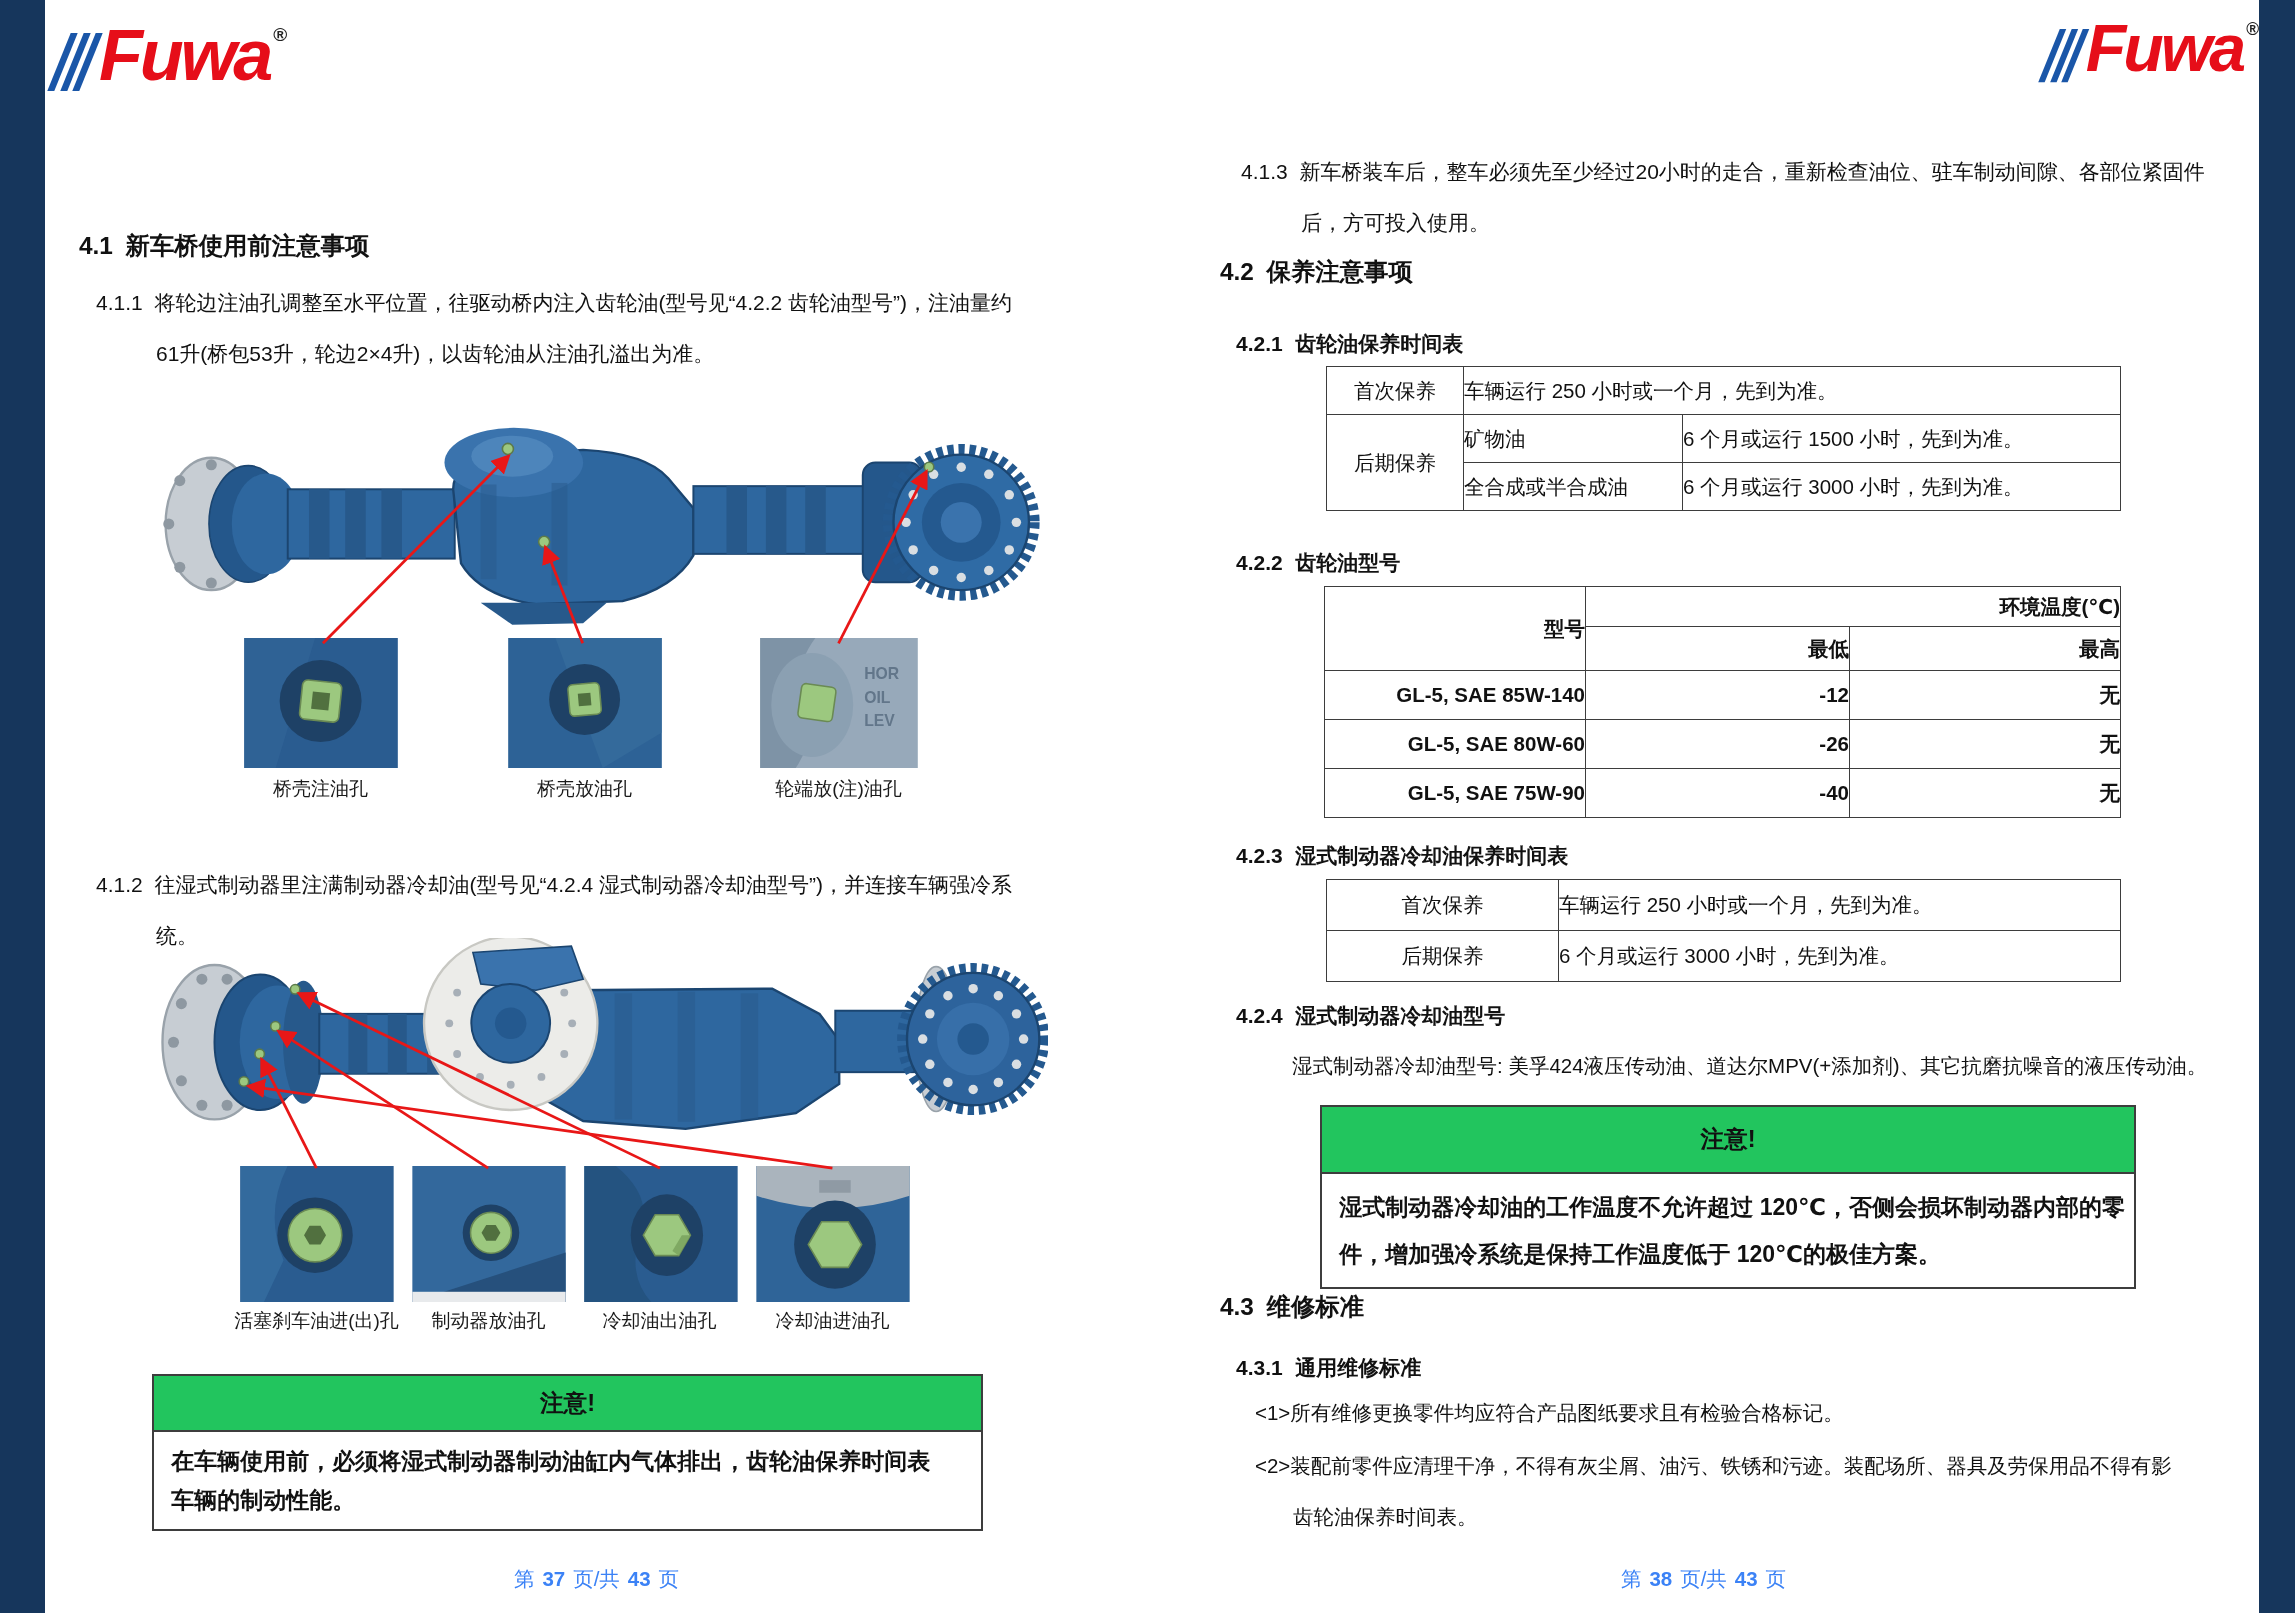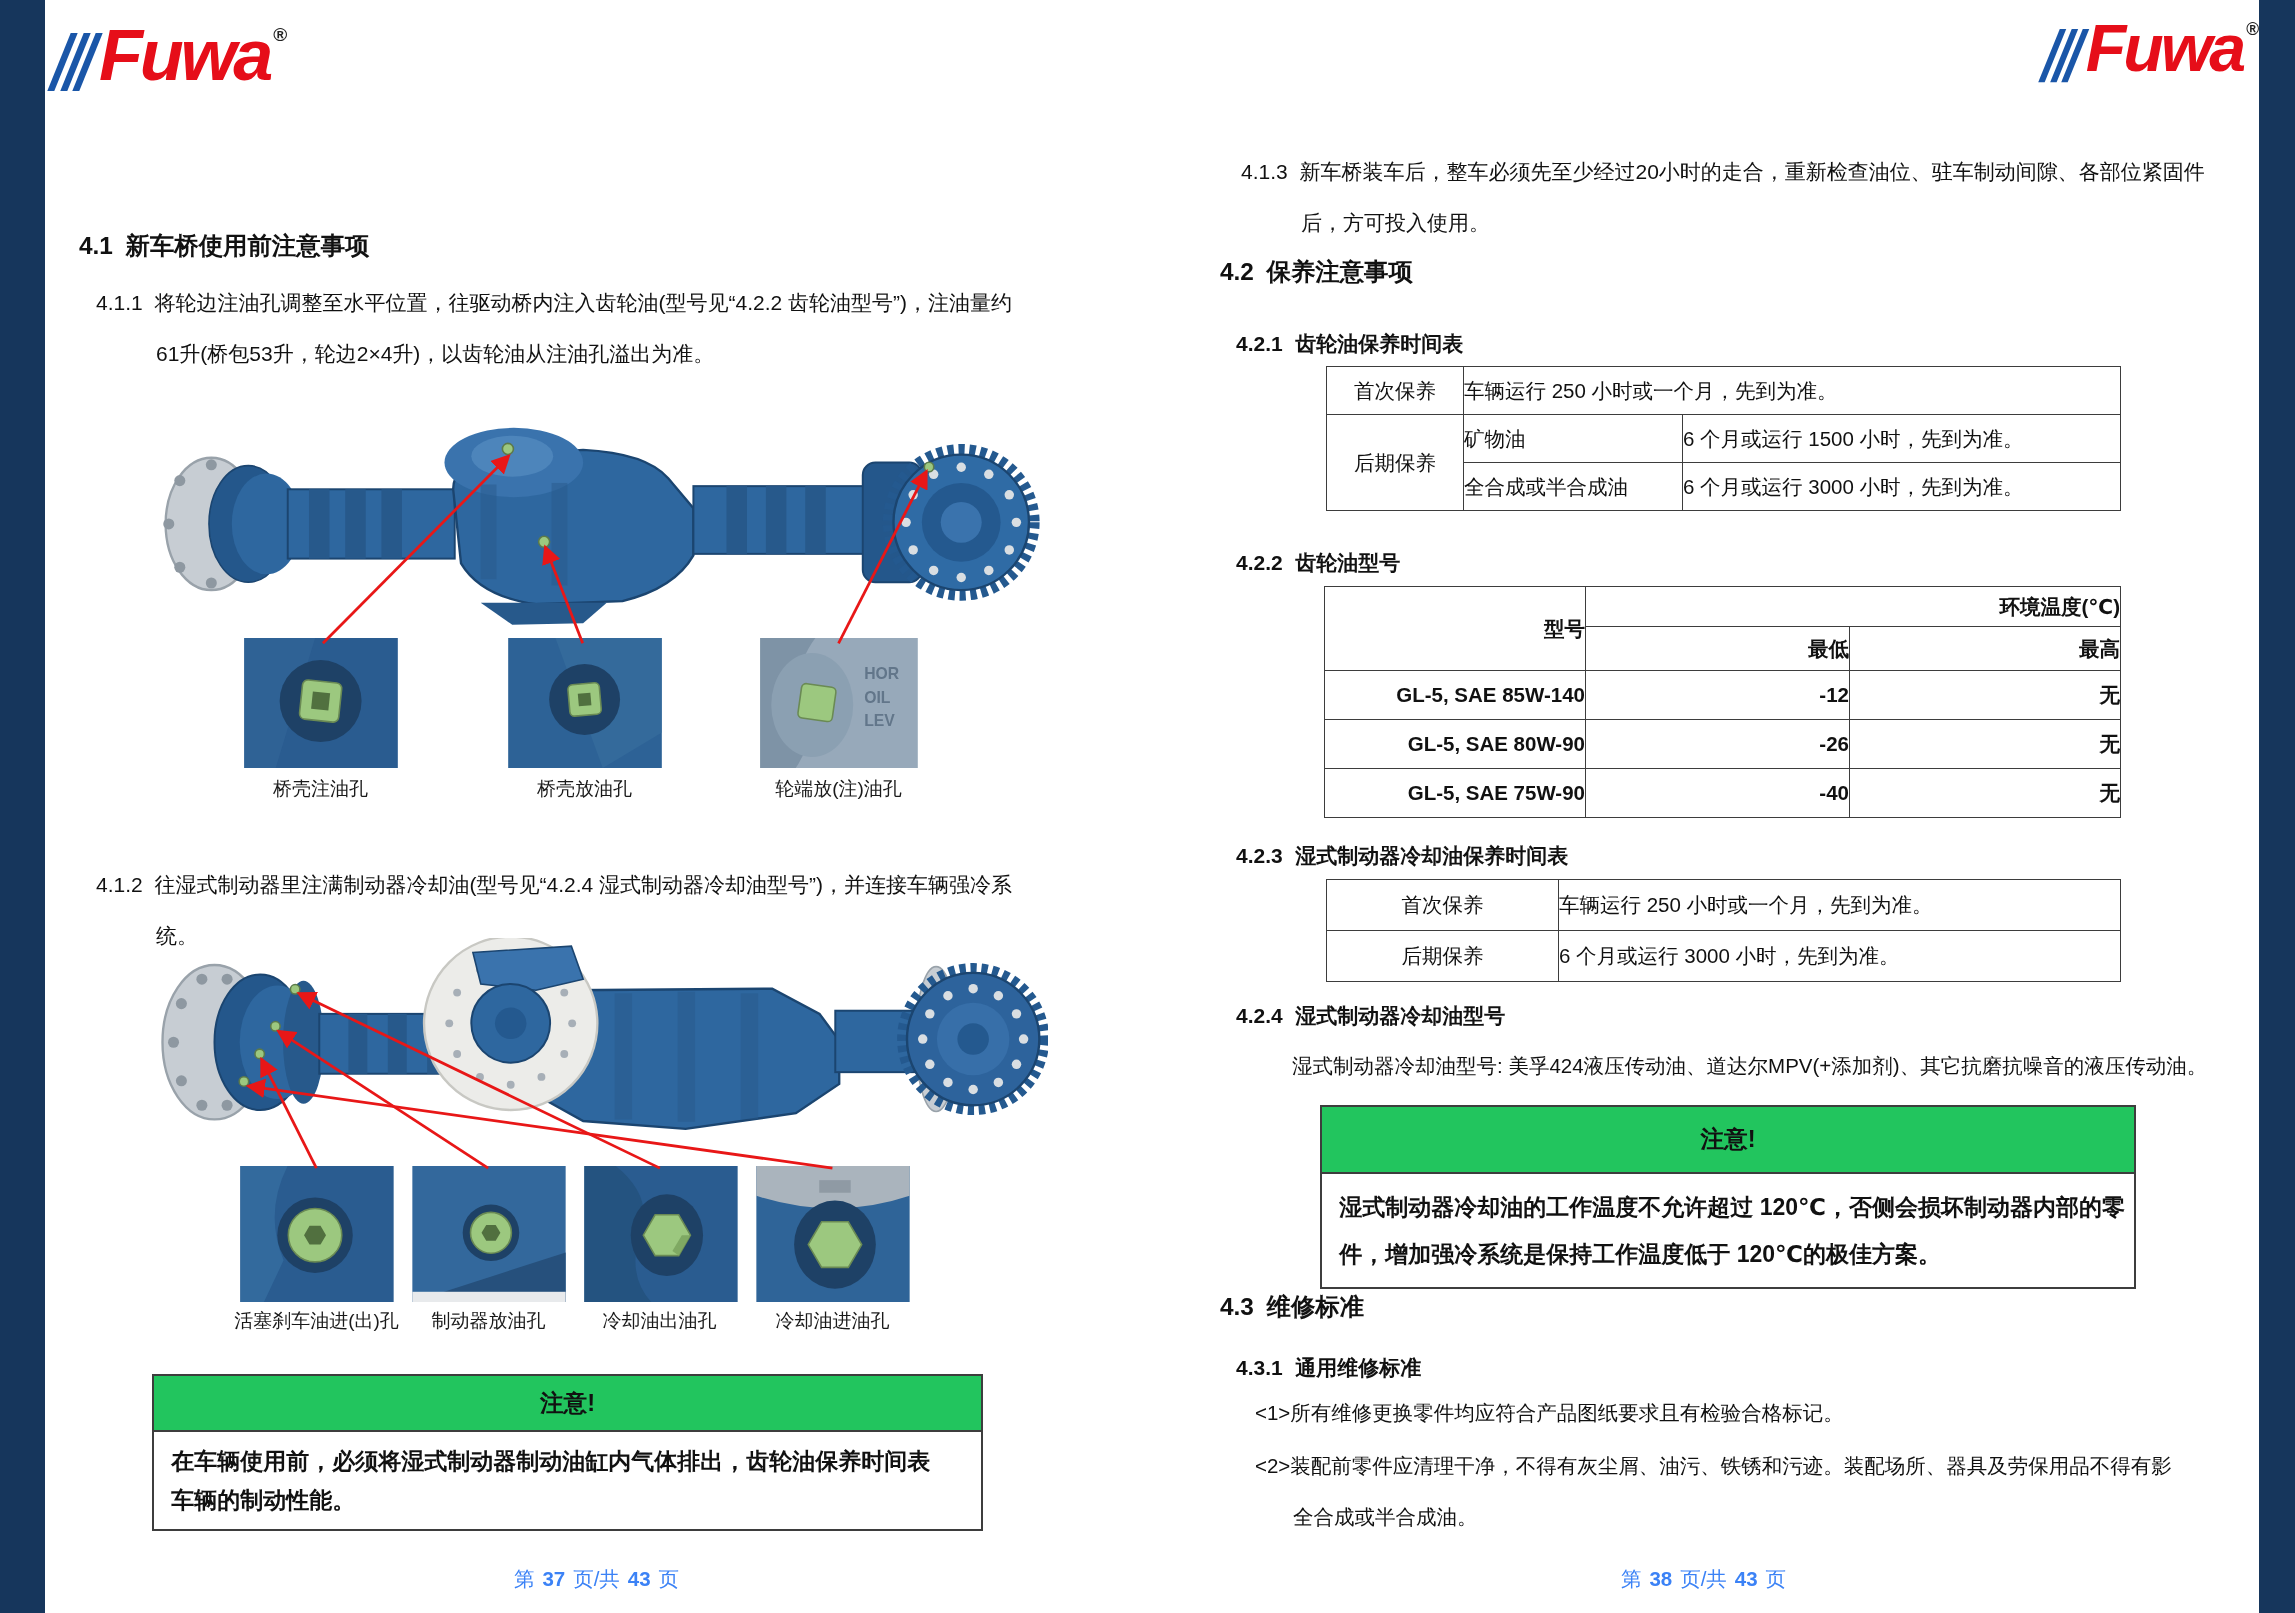--- a/index.html
+++ b/index.html
@@ -415,21 +415,21 @@
       <tr class="hr2">
         <td>最低</td>
         <td>最高</td>
       </tr>
       <tr class="dr">
         <td>GL-5, SAE 85W-140</td>
         <td>-12</td>
         <td>无</td>
       </tr>
       <tr class="dr">
-        <td>GL-5, SAE 80W-90</td>
+        <td>GL-5, SAE 80W-60</td>
         <td>-26</td>
         <td>无</td>
       </tr>
       <tr class="dr">
         <td>GL-5, SAE 75W-90</td>
         <td>-40</td>
         <td>无</td>
       </tr>
     </tbody>
       </table>
@@ -478,21 +478,21 @@
     <div class="abs h-sub" style="left:1236px;top:1346px;">
       <span class="num">4.3.1</span><span>通用维修标准</span>
     </div>
 
     <div class="abs para small" style="left:1255px;top:1387px;">
       <span class="pline">&lt;1&gt;所有维修更换零件均应符合产品图纸要求且有检验合格标记。</span>
     </div>
 
     <div class="abs para small" style="left:1255px;top:1440px;">
       <span class="pline">&lt;2&gt;装配前零件应清理干净，不得有灰尘屑、油污、铁锈和污迹。装配场所、器具及劳保用品不得有影</span>
-      <span class="pline ind-sm">全合成或半合成油。</span>
+      <span class="pline ind-sm">齿轮油保养时间表。</span>
     </div>
 
     <div class="footer" style="left:1152px;top:1559px;">
       <span>第</span><b>38</b><span>页/共</span><b>43</b><span>页</span>
     </div>
   </section>
 </div>
 
 
 </body></html>

